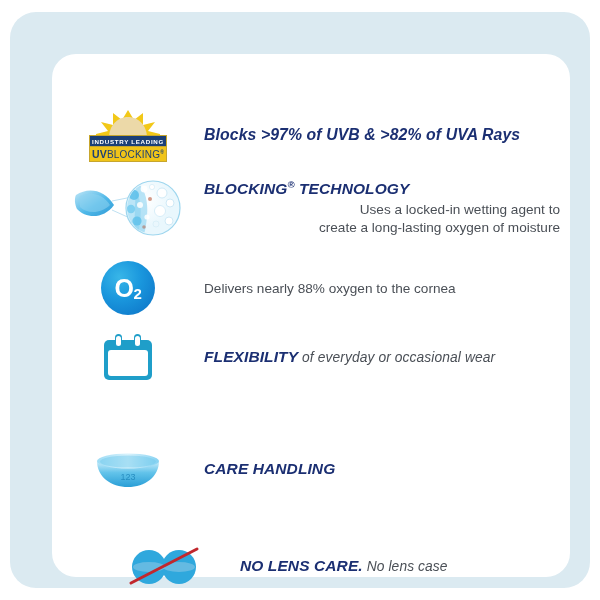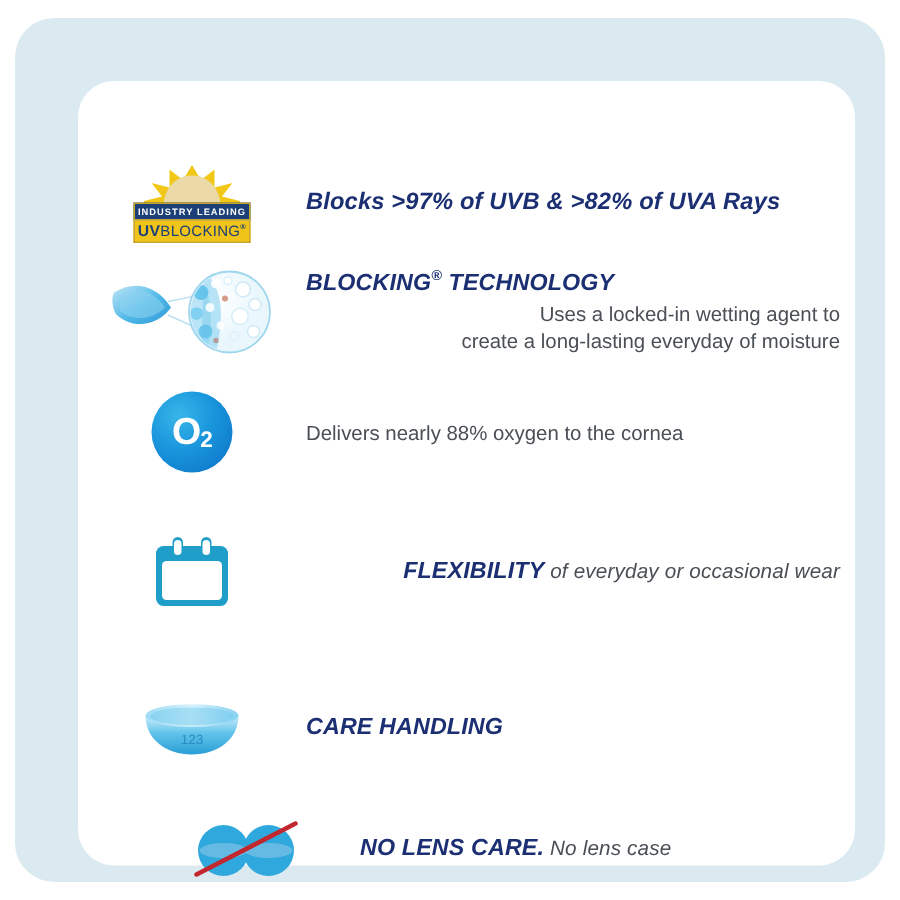--- a/index.html
+++ b/index.html
@@ -88,23 +88,23 @@
   .reg {
     font-size: 0.62em;
     vertical-align: super;
     line-height: 0;
   }
 
   
   #row-uv        { top: 50px; }
   #row-lacreon   { top: 123px; }
   #row-breathe   { top: 203px; }
-  #row-flex      { top: 296px; text-align: right; }
+  #row-flex      { top: 272px; }
   #row-fresh     { top: 343px; }
-  #row-easy      { top: 400px; }
+  #row-easy      { top: 384px; }
   #row-nocare    { top: 481px; padding-left: 36px; }
 
   
   .uv-badge {
     position: relative;
     width: 78px;
     height: 56px;
   }
   .uv-sun {
     position: absolute;
@@ -305,21 +305,21 @@
               <circle cx="78" cy="8" r="2.6" fill="#ffffff" stroke="#d7edf8" stroke-width="0.8"></circle>
               <circle cx="76" cy="20" r="2" fill="#b44b2a" opacity="0.55"></circle>
               <circle cx="70" cy="48" r="1.8" fill="#b44b2a" opacity="0.45"></circle>
             </g>
           </svg>
         </div>
         <div class="text-cell">
           <div class="heading"><span>BLOCKING</span><span class="reg">®</span><span> TECHNOLOGY</span></div>
           <div class="sub">
             <span class="tline">Uses a locked-in wetting agent to</span>
-            <span class="tline">create a long-lasting everyday of moisture</span>
+            <span class="tline">create a long-lasting oxygen of moisture</span>
           </div>
         </div>
       </div>
 
       <div class="row" id="row-breathe">
         <div class="icon-cell">
           <div class="o2">
               <span>O</span>
               <sub>2</sub>
             </div>

